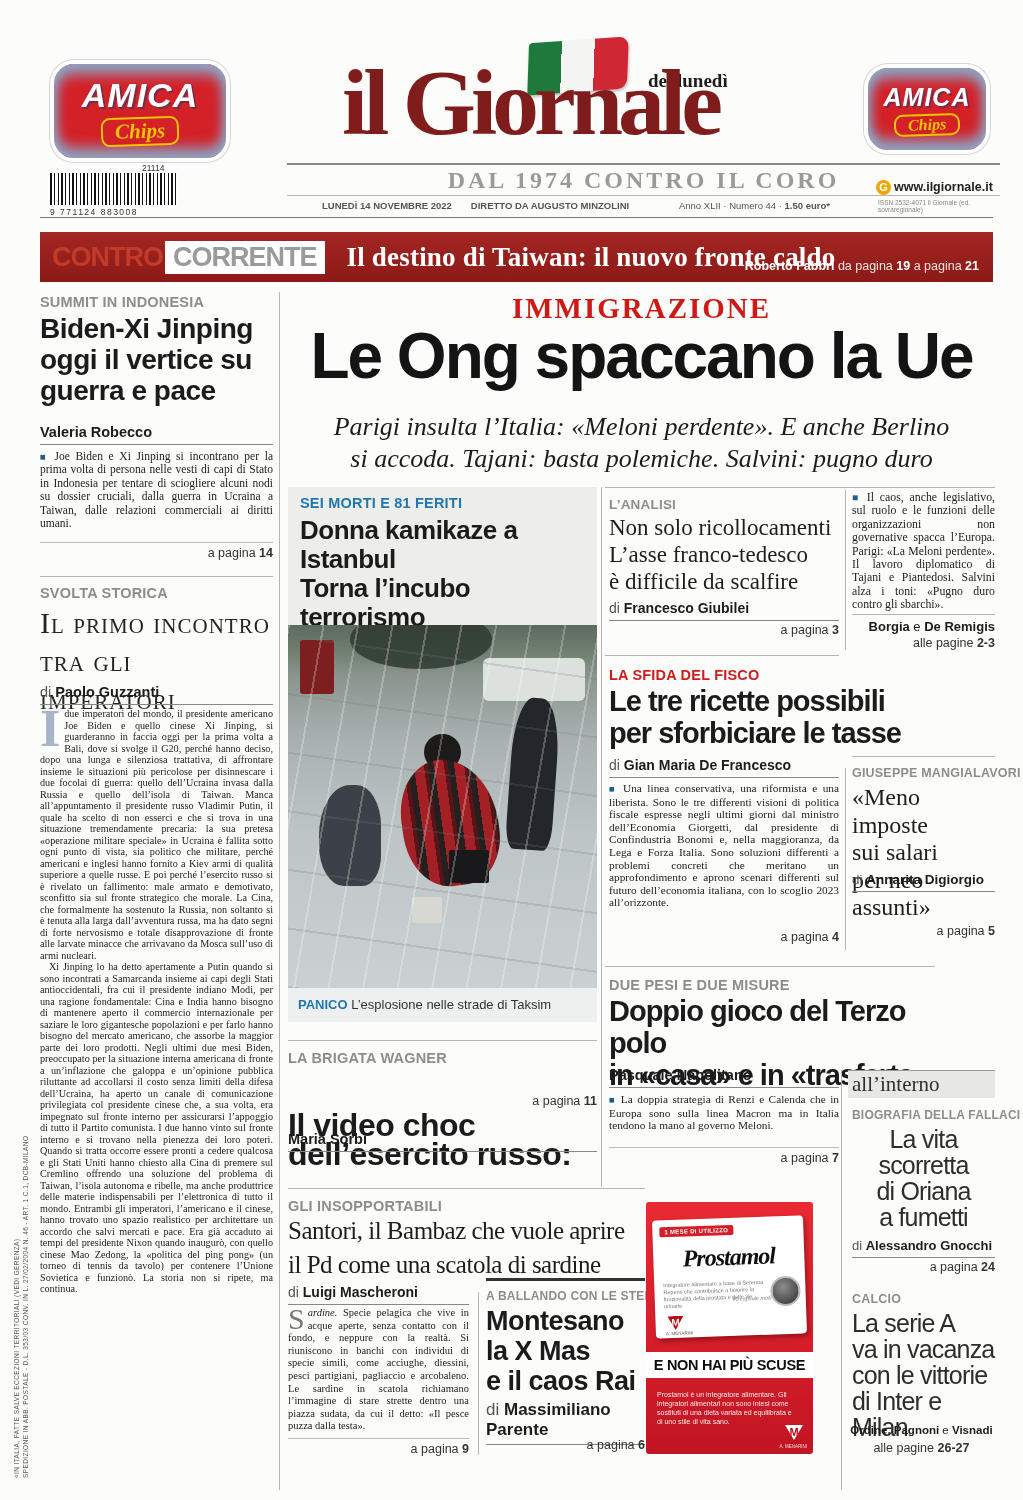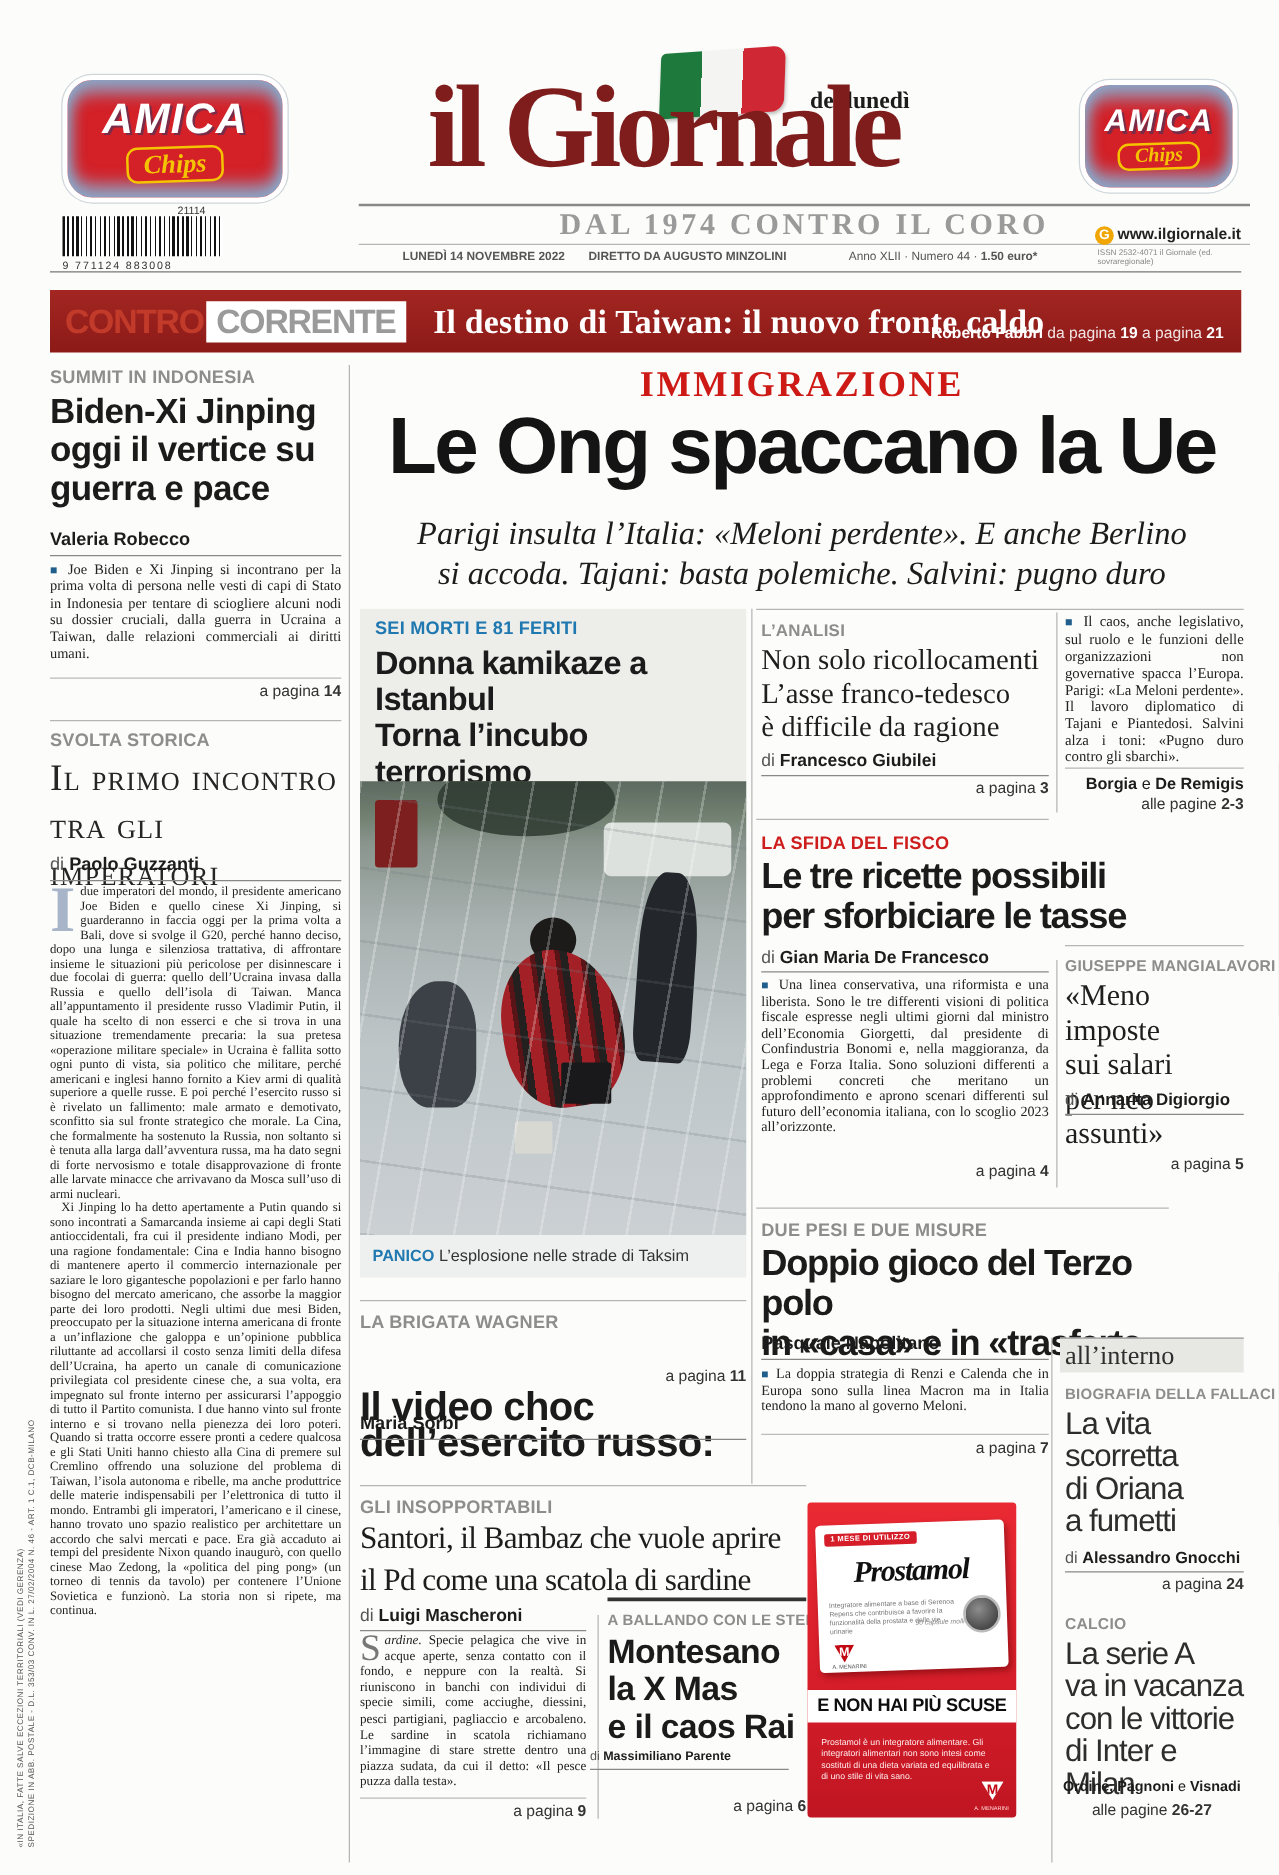--- a/index.html
+++ b/index.html
@@ -201,31 +201,31 @@
   <div class="abs pgref rt" style="left:288px; top:1438px; width:181px;"><span>a pagina </span><b>9</b></div>
 
   <div class="vr" style="left:478px; top:1292px; height:163px;"></div>
   <div class="abs" style="left:486px; top:1278px; width:159px; height:3px; background:#333;"></div>
   <div class="abs kick" style="left:486px; top:1289px; font-size:12px;">A BALLANDO CON LE STELLE</div>
   <div class="abs hl" style="left:486px; top:1306px; width:160px; font-size:27px; line-height:30px;">
     <div>Montesano</div>
     <div>la X Mas</div>
     <div>e il caos Rai</div>
   </div>
-  <div class="abs byline" style="left:472px; top:1400px; width:159px; font-size:10px;"><span class="di">di </span><span class="b">Massimiliano Parente</span></div>
+  <div class="abs byline" style="left:486px; top:1400px; width:159px; font-size:17px;"><span class="di">di </span><span class="b">Massimiliano Parente</span></div>
   <div class="abs pgref" style="left:486px; top:1438px; width:159px;"><span>a pagina </span><b>6</b></div>
 
   <div class="vr" style="left:601px; top:487px; height:700px;"></div>
   <div class="hr" style="left:605px; top:487px; width:390px;"></div>
 
   <div class="abs kick" style="left:609px; top:497px; font-size:13.5px;">L’ANALISI</div>
   <div class="abs serif" style="left:609px; top:514px; width:233px; font-size:23px; line-height:27px; color:#1e1e1e;">
     <div>Non solo ricollocamenti</div>
     <div>L’asse franco-tedesco</div>
-    <div>è difficile da ragione</div>
+    <div>è difficile da scalfire</div>
   </div>
   <div class="abs byline" style="left:609px; top:600px; width:230px; font-size:14px;"><span class="di">di </span><span class="b">Francesco Giubilei</span></div>
   <div class="abs pgref" style="left:609px; top:623px; width:230px;"><span>a pagina </span><b>3</b></div>
 
   <div class="hr" style="left:605px; top:655px; width:234px;"></div>
 
   <div class="abs kick kick-red" style="left:609px; top:667px;">LA SFIDA DEL FISCO</div>
   <div class="abs hl" style="left:609px; top:685px; width:335px; font-size:29px; line-height:32px; letter-spacing:-1px;">
     <div>Le tre ricette possibili</div>
     <div>per sforbiciare le tasse</div>
@@ -273,21 +273,21 @@
     <div>«Meno imposte</div>
     <div>sui salari</div>
     <div>per neo assunti»</div>
   </div>
   <div class="abs byline" style="left:852px; top:872px; width:143px; font-size:13.5px;"><span class="di">di </span><span class="b">Annarita Digiorgio</span></div>
   <div class="abs pgref" style="left:852px; top:924px; width:143px;"><span>a pagina </span><b>5</b></div>
 
   <div class="vr" style="left:841px; top:1070px; height:420px;"></div>
   <div class="abs interno-band" style="left:848px; top:1070px; width:147px;">all’interno</div>
   <div class="abs kick" style="left:852px; top:1108px; font-size:12px;">BIOGRAFIA DELLA FALLACI</div>
-  <div class="abs lt-hl" style="left:852px; top:1126px; width:143px;">
+  <div class="abs lt-hl" style="left:852px; top:1126px; width:143px;text-align:center;">
     <div>La vita</div>
     <div>scorretta</div>
     <div>di Oriana</div>
     <div>a fumetti</div>
   </div>
   <div class="abs byline" style="left:852px; top:1238px; width:143px; font-size:13px;"><span class="di">di </span><span class="b">Alessandro Gnocchi</span></div>
   <div class="abs pgref" style="left:852px; top:1260px; width:143px;"><span>a pagina </span><b>24</b></div>
 
   <div class="abs kick" style="left:852px; top:1292px; font-size:12.5px;">CALCIO</div>
   <div class="abs lt-hl" style="left:852px; top:1310px; width:143px;">

